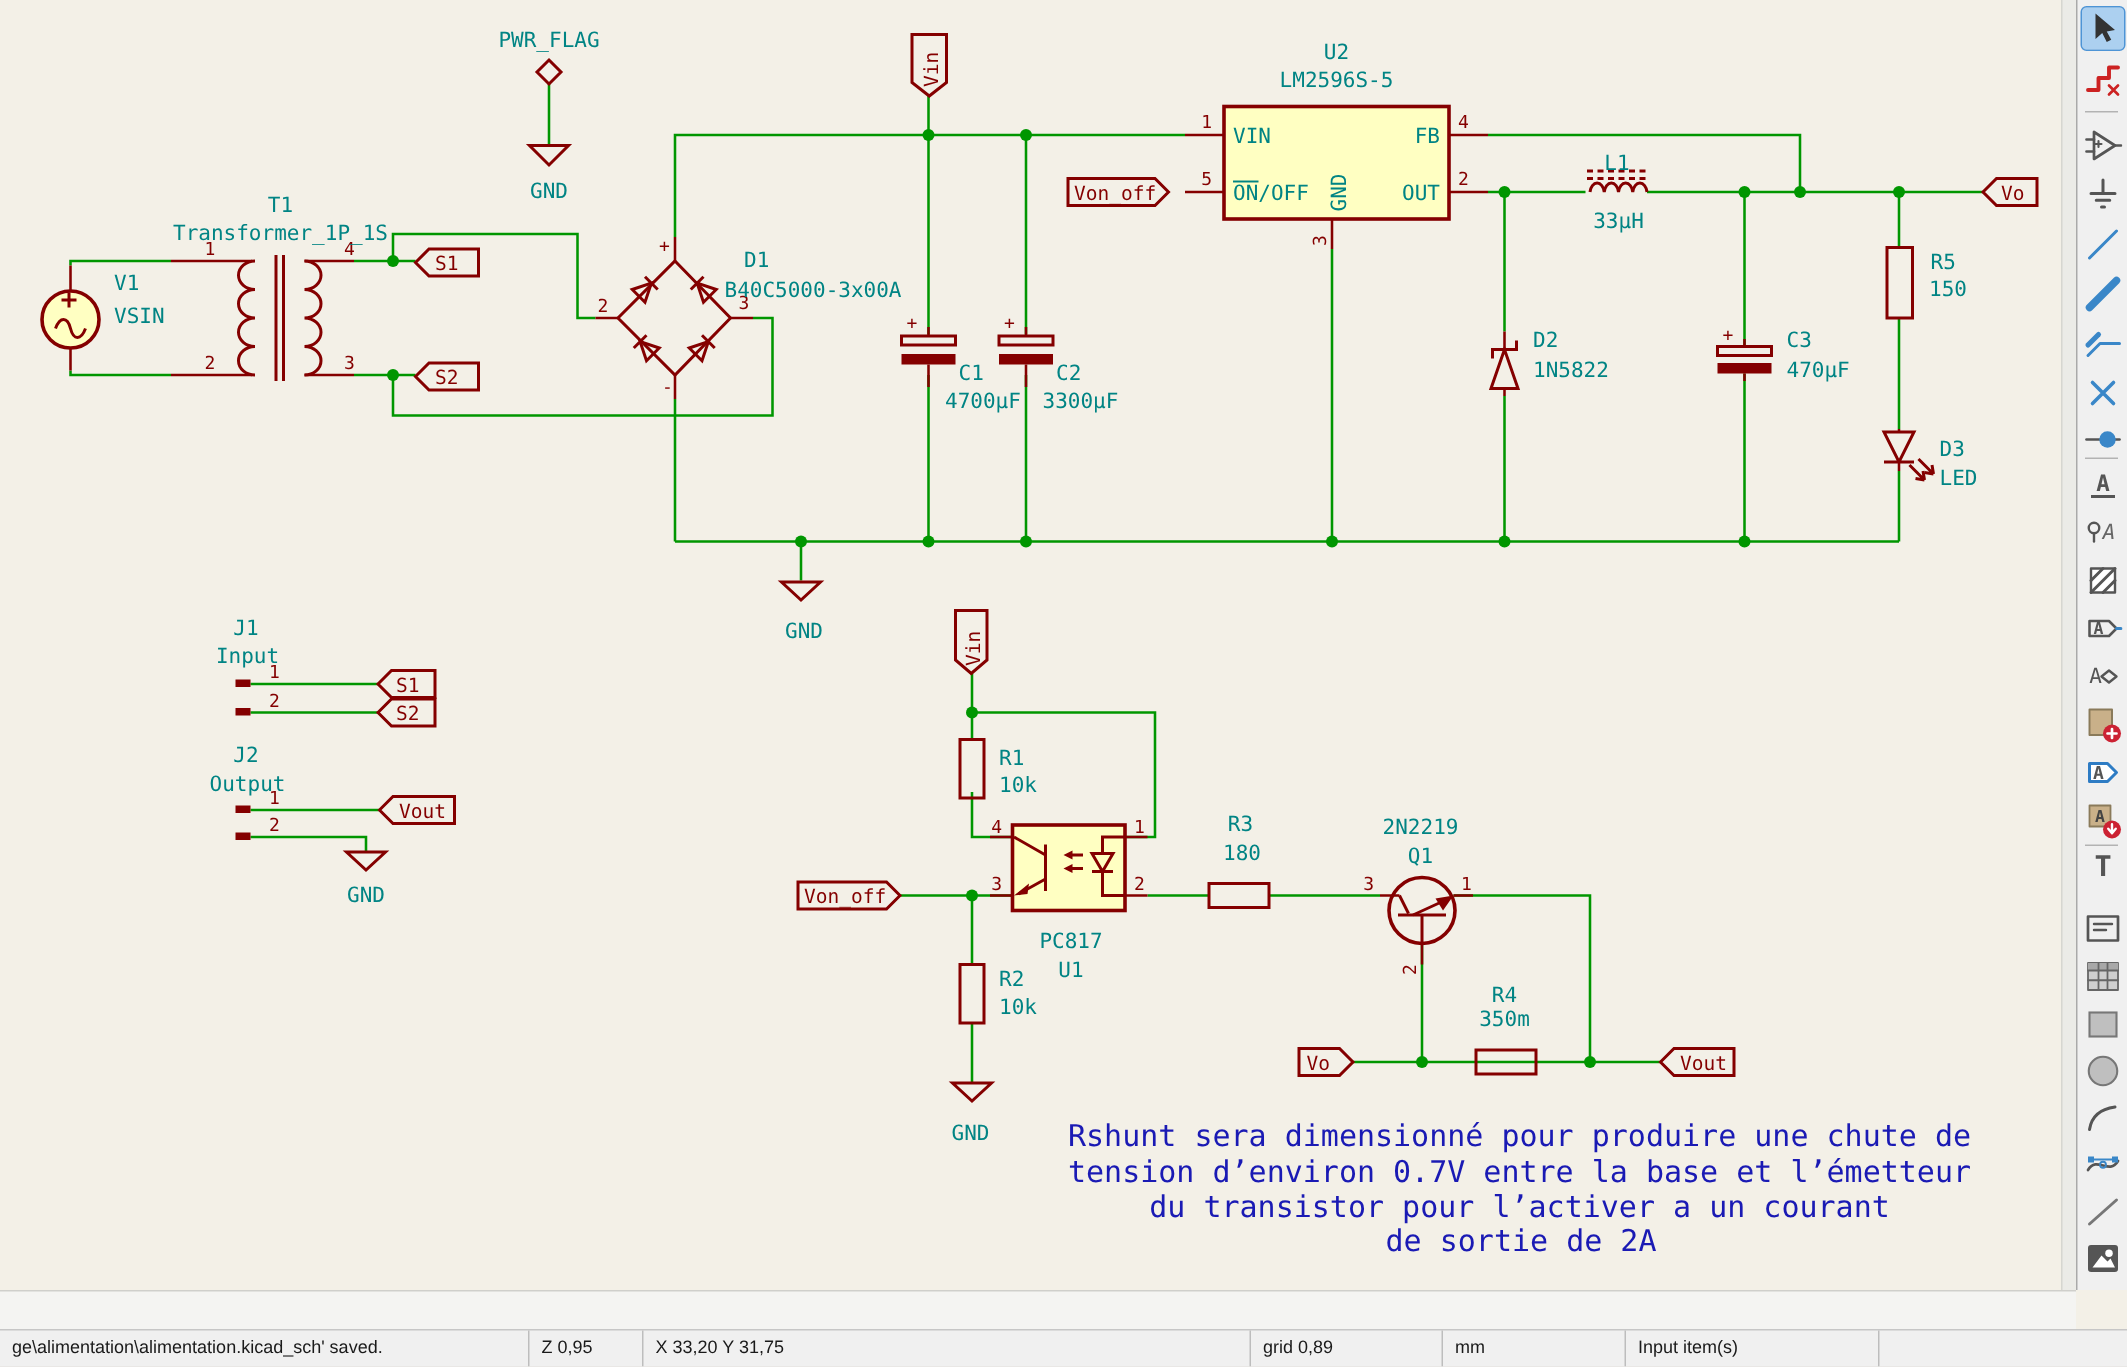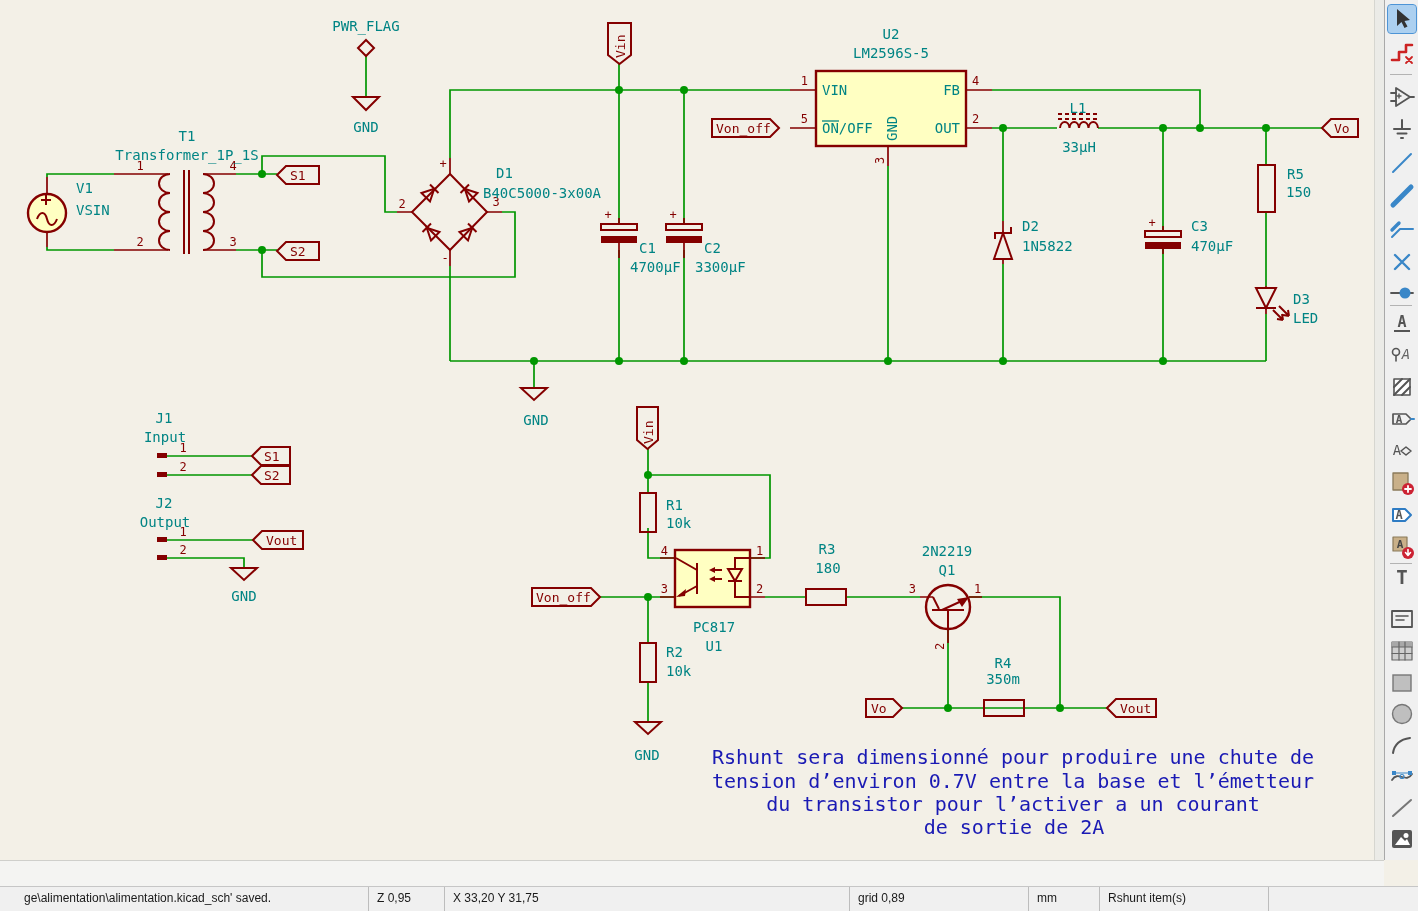--- a/index.html
+++ b/index.html
@@ -7,21 +7,21 @@
        font-family:"Liberation Sans",sans-serif;}
   #canvas{position:absolute;left:0;top:0;width:1374px;height:860px;background:#F3F0E7;}
   #vscroll{position:absolute;left:1374px;top:0;width:10px;height:860px;background:#EBEBE7;border-left:1px solid #d6d6d0;}
   #toolbar{position:absolute;left:1384px;top:0;width:34px;height:860px;background:#F0F0F0;border-left:1px solid #a9a9a9;}
   .tbtn{position:absolute;left:3px;width:28px;height:28px;display:flex;align-items:center;justify-content:center;border-radius:3px;}
   .tbtn.sel{background:#ACD0F0;outline:1.5px solid #4D94D6;}
   .tsep{position:absolute;left:5px;width:22px;height:1px;background:#b3b3b3;}
   #hscroll{position:absolute;left:0;top:860px;width:1384px;height:26px;background:#F4F4F2;border-top:1px solid #cfcfcb;}
   #statusbar{position:absolute;left:0;top:886px;width:1418px;height:25px;background:#F0F0F0;border-top:1px solid #c6c6c6;}
   .scell{position:absolute;top:0;height:25px;line-height:23px;padding-left:8px;box-sizing:border-box;
-         border-left:1px solid #bdbdbd;white-space:nowrap;overflow:hidden;font-size:12px;color:#1a1a1a;margin-left:16px;}
+         border-left:1px solid #bdbdbd;white-space:nowrap;overflow:hidden;font-size:12px;color:#1a1a1a;}
   .scell.first{border-left:none;}
   
   svg text{font-family:"DejaVu Sans Mono",monospace;}
   .w{stroke:#009600;stroke-width:1.7;fill:none;}
   .pin{stroke:#840000;stroke-width:1.7;fill:none;}
   .sy{stroke:#840000;stroke-width:2;fill:none;}
   .syt{stroke:#840000;stroke-width:2.4;fill:none;}
   .syf{stroke:#840000;stroke-width:2.4;fill:#FFFFC2;}
   .solid{fill:#840000;stroke:none;}
   .jd{fill:#009600;stroke:none;}
@@ -553,18 +553,18 @@
           <polygon points="6,19 12,11 16,15 18,13 21,19" fill="#fff"></polygon>
         </svg>
     </div>
   </div>
 
   <div id="statusbar">
     <div class="scell first" style="left:0;width:352px">ge\alimentation\alimentation.kicad_sch' saved.</div>
     <div class="scell" style="left:352px;width:76px">Z 0,95</div>
     <div class="scell" style="left:428px;width:160px">X 33,20  Y 31,75</div>
     <div class="scell" style="left:833px;width:182px">grid 0,89</div>
-    <div class="scell" style="left:1012px;width:68px">mm</div>
-    <div class="scell" style="left:1083px;width:169px">Rshunt item(s)</div>
+    <div class="scell" style="left:961px;width:68px">mm</div>
+    <div class="scell" style="left:1083px;width:169px">Input item(s)</div>
     <div class="scell" style="left:1252px;width:166px"></div>
   </div>
 
 </div>
 
 </body></html>

